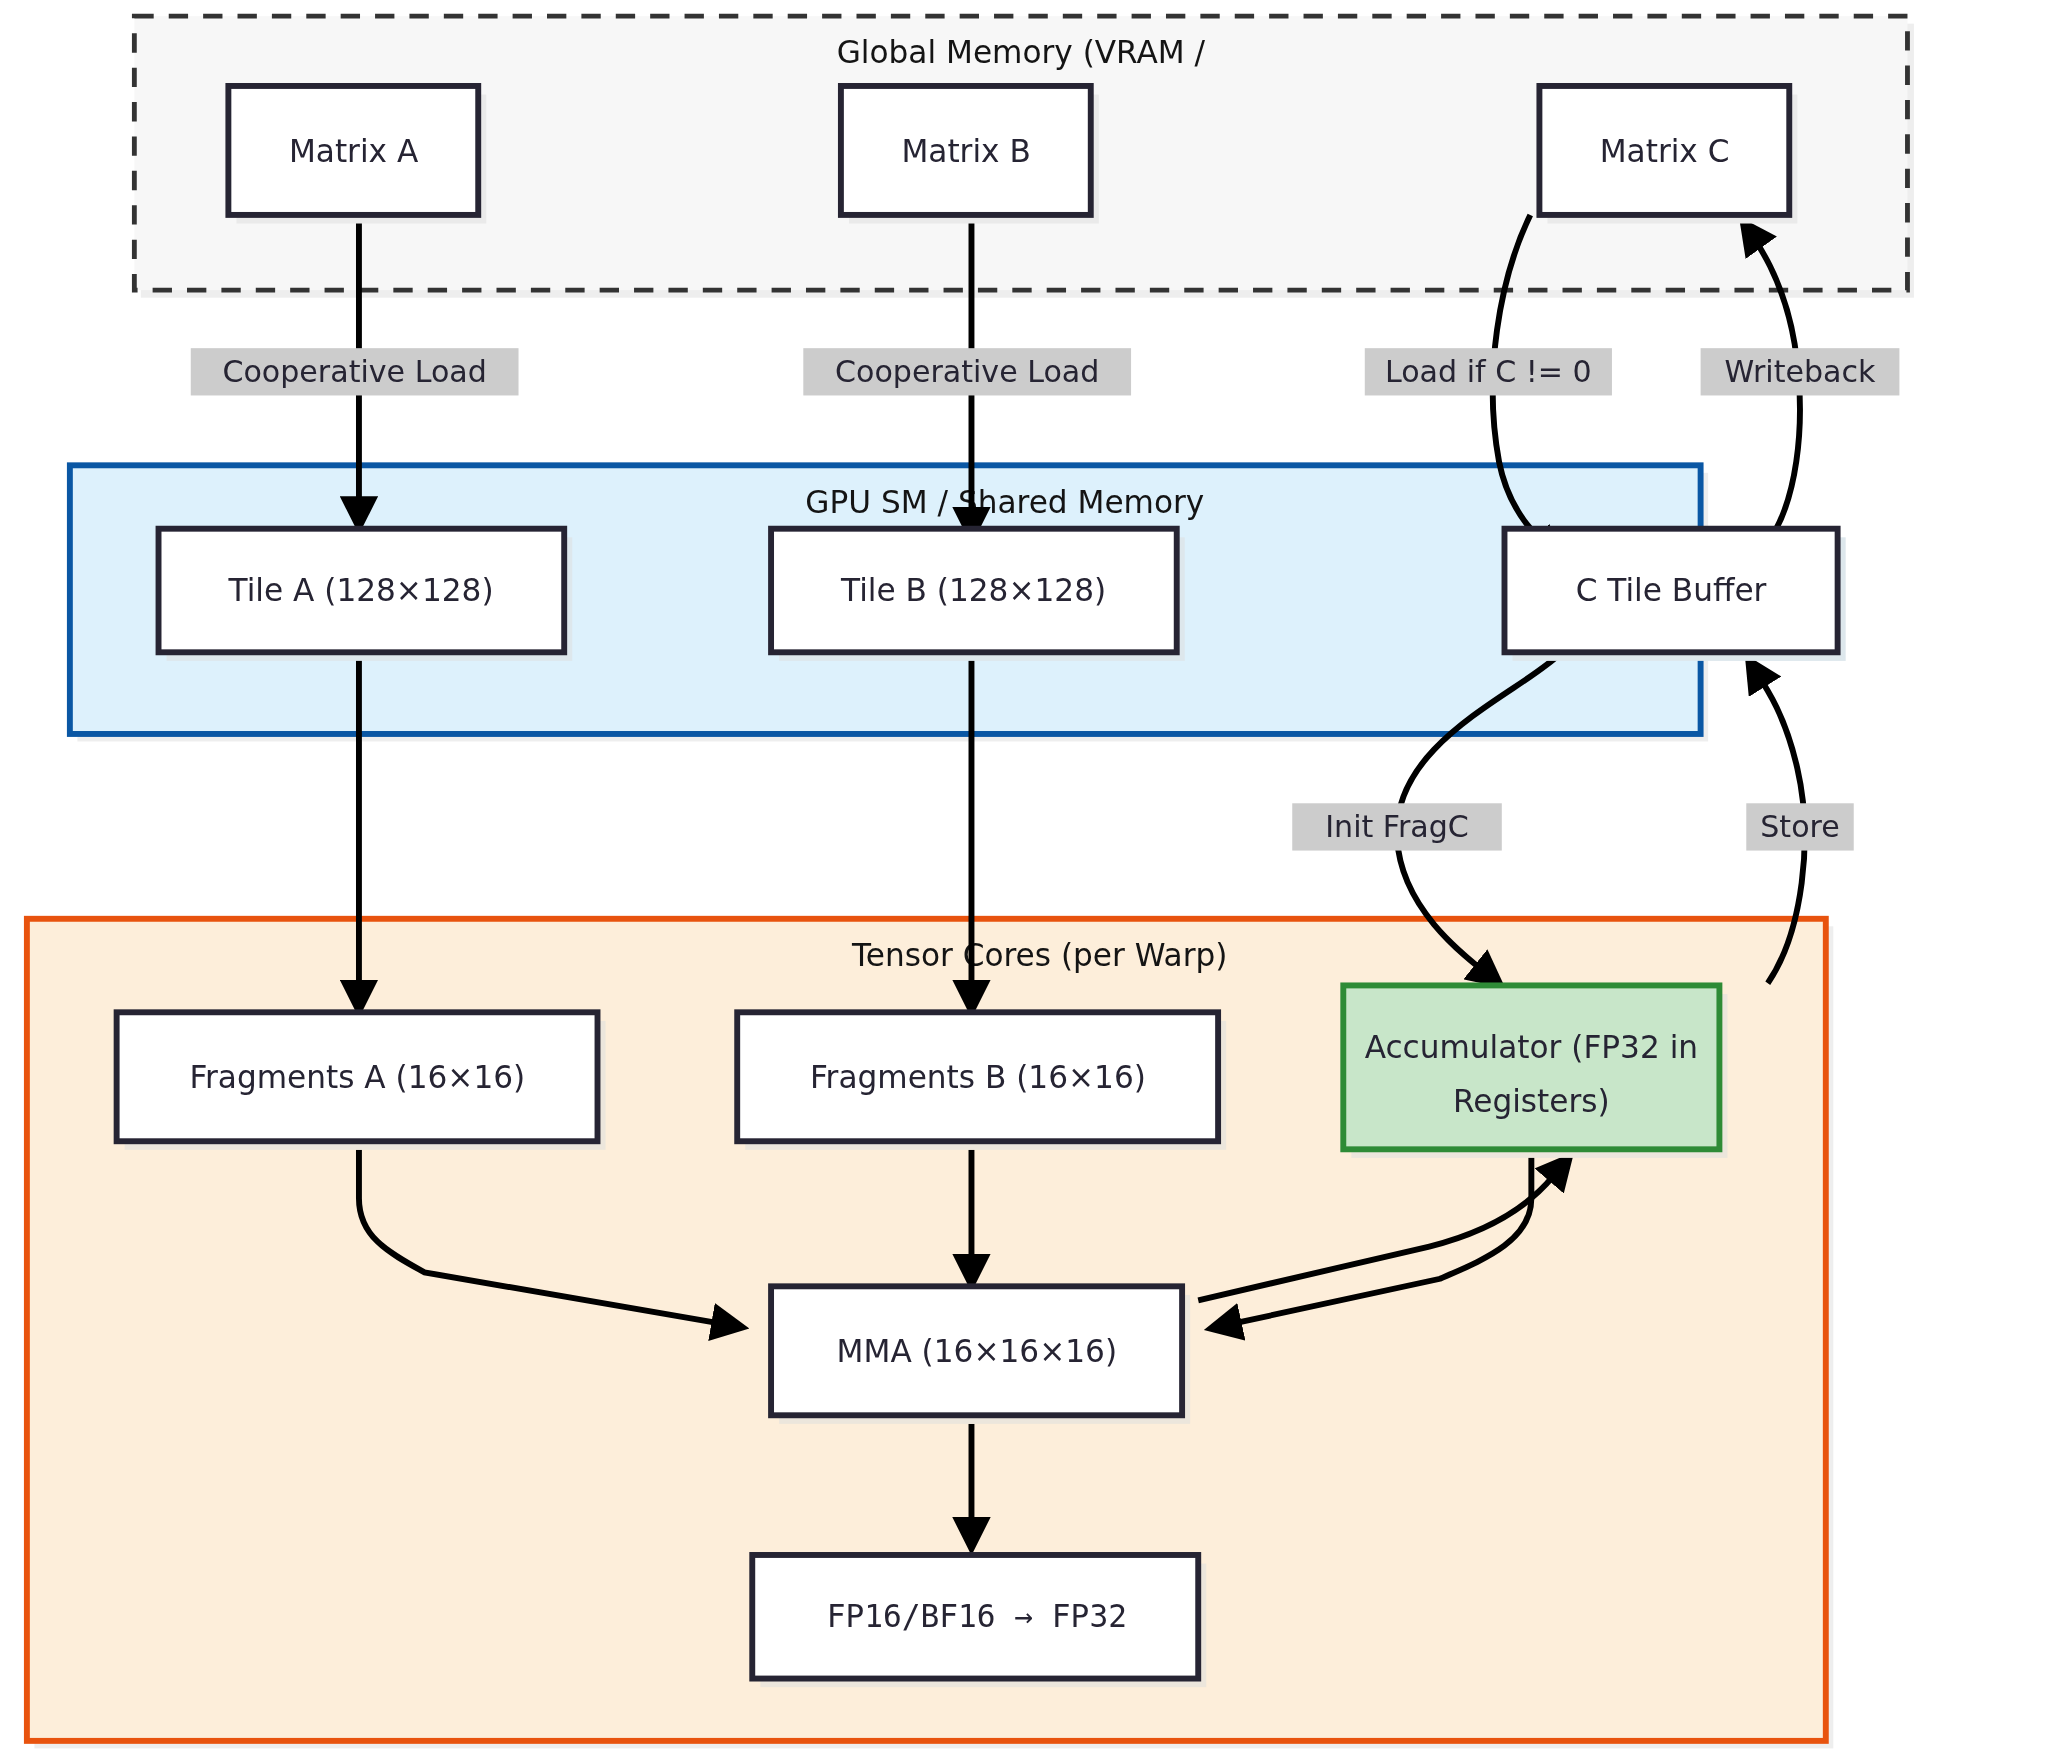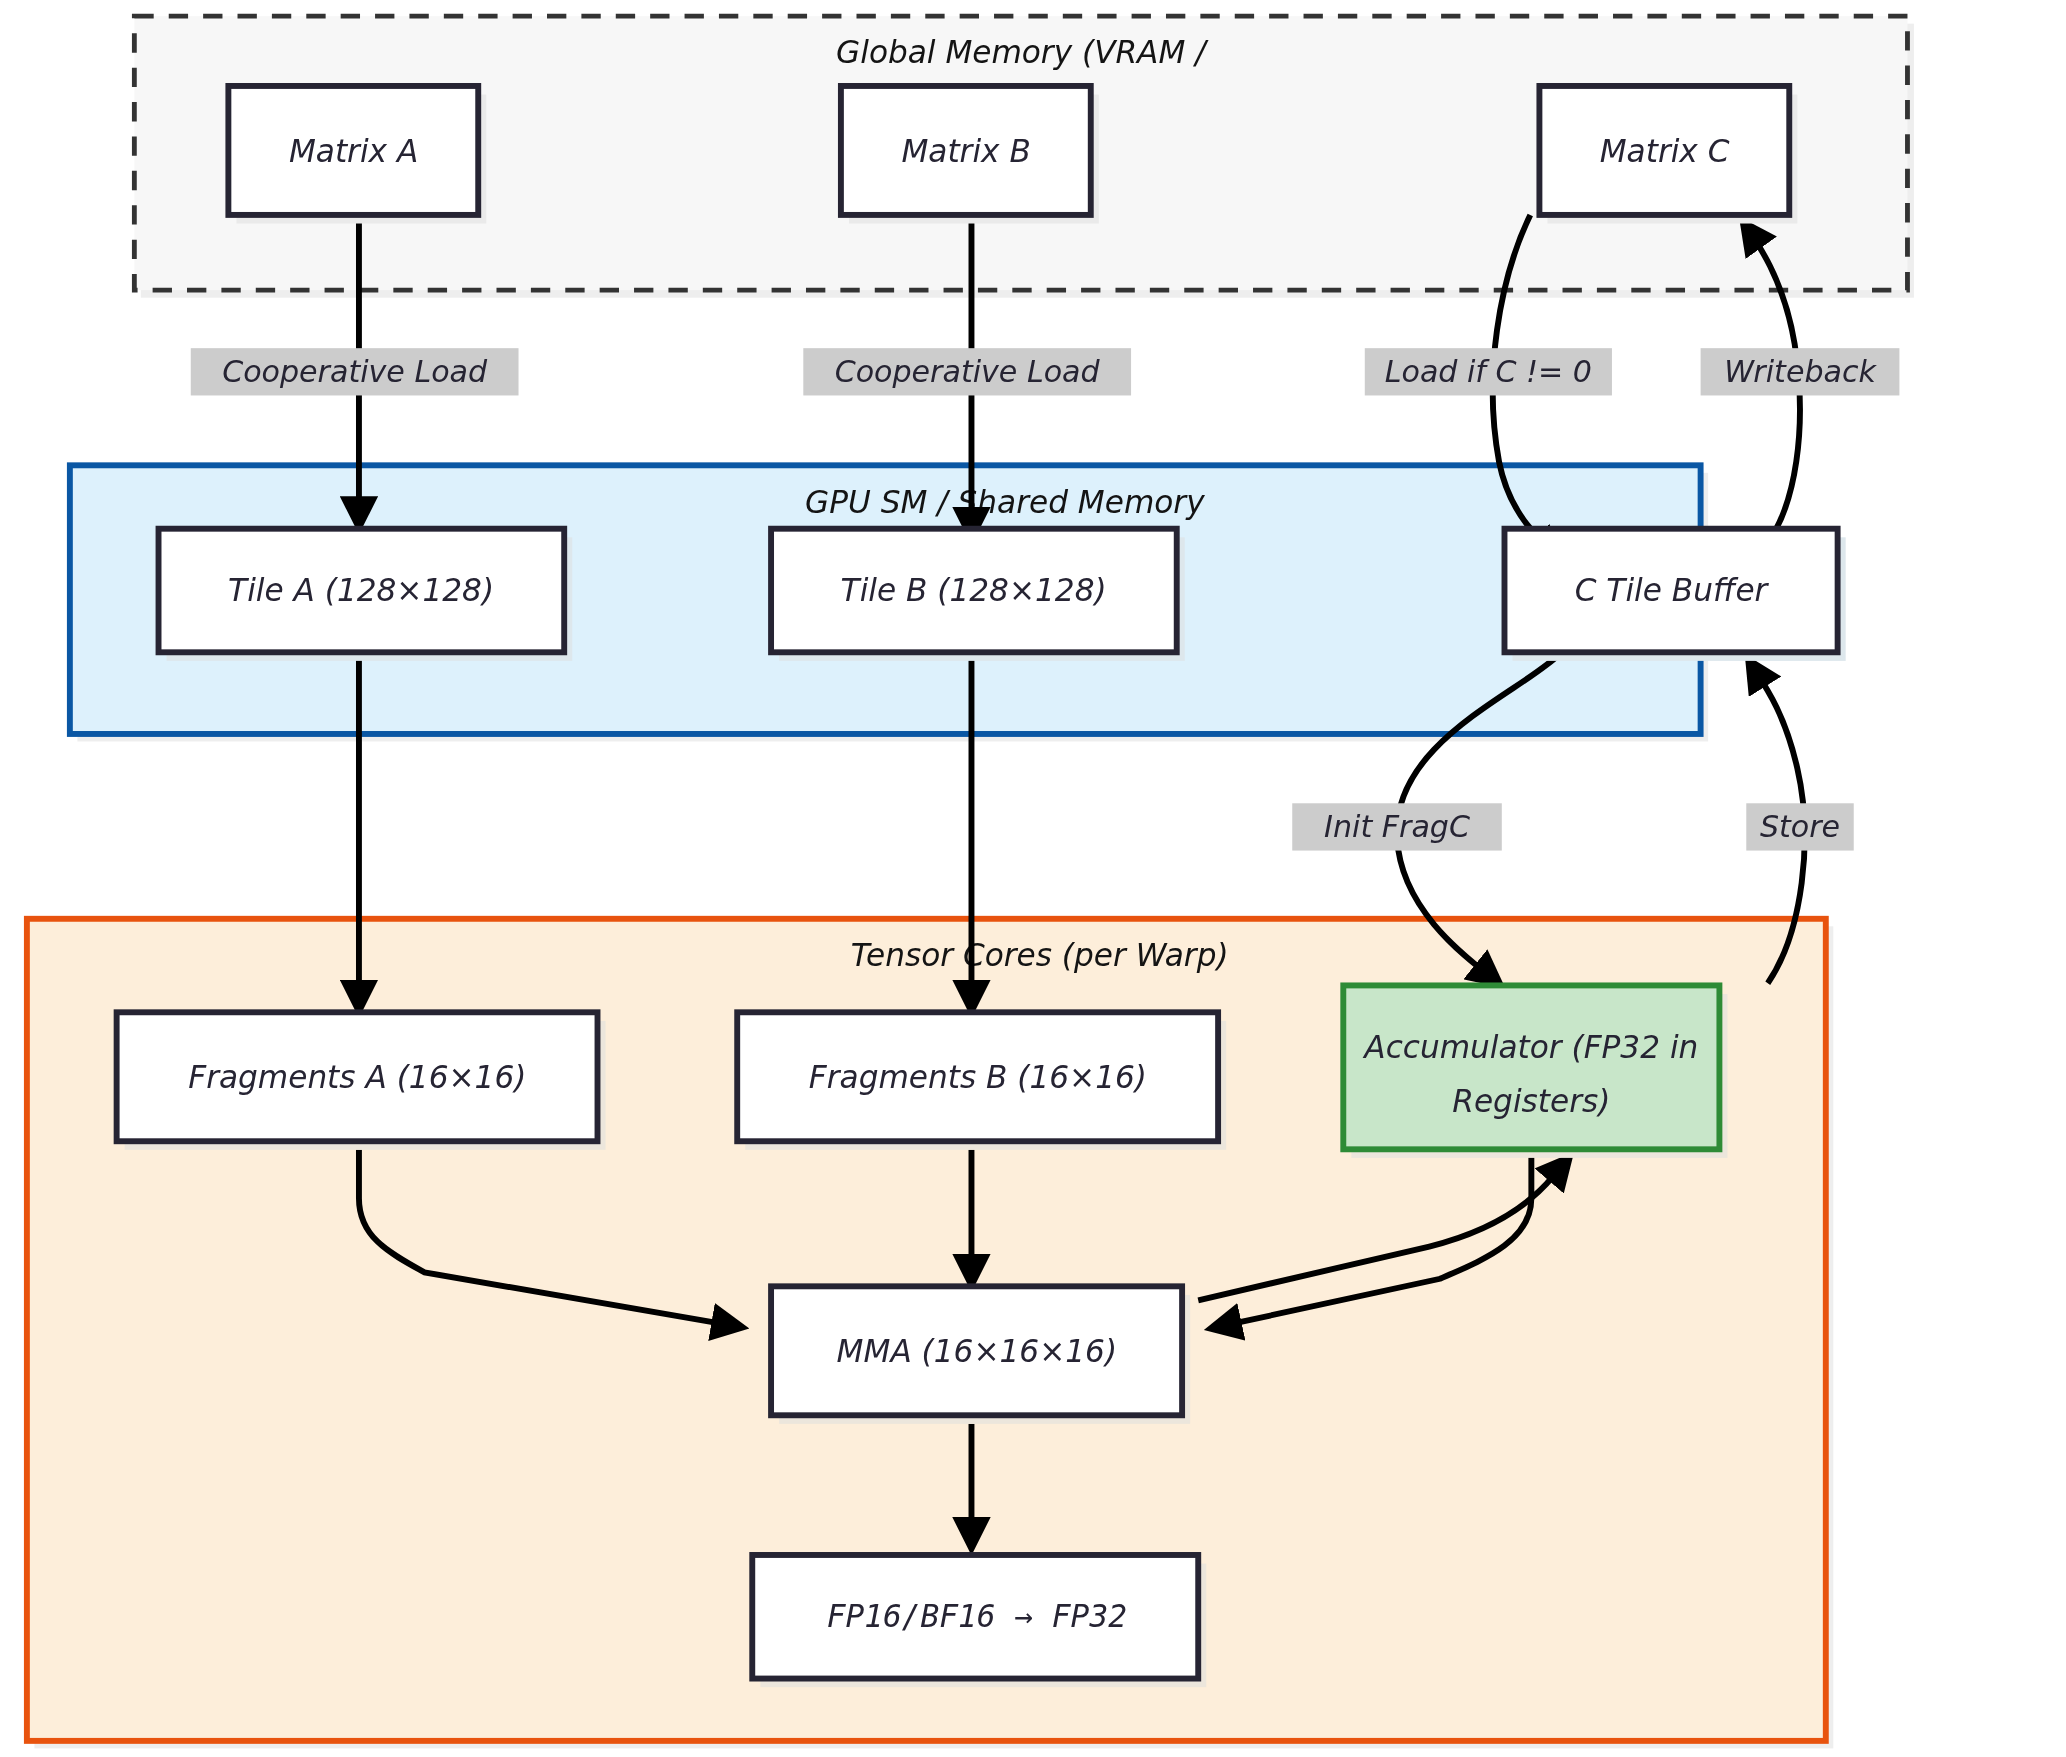--- a/index.html
+++ b/index.html
@@ -1,17 +1,17 @@
 <!DOCTYPE html>
 <html style="font-size:8.6px"><head>
 <meta charset="utf-8">
 <style>
   html,body{margin:0;padding:0;background:#ffffff;}
   body{width:2066px;height:1757px;font-family:"DejaVu Sans","Liberation Sans",sans-serif;}
-  #stage{position:relative;width:2066px;height:1757px;overflow:hidden;background:#fff;font-style:italic;}
+  #stage{position:relative;width:2066px;height:1757px;overflow:hidden;background:#fff;}
   svg{display:block;}
   .node-label{font-family:"DejaVu Sans","Liberation Sans",sans-serif;font-size:58px;fill:#262433;dominant-baseline:middle;text-anchor:middle;}
   .node-label-mono{font-family:"DejaVu Sans Mono","Liberation Mono",monospace;font-size:58px;fill:#262433;dominant-baseline:middle;text-anchor:middle;}
   .cluster-title{font-family:"DejaVu Sans","Liberation Sans",sans-serif;font-size:58px;fill:#141414;dominant-baseline:middle;text-anchor:middle;}
   .edge-label{font-family:"DejaVu Sans","Liberation Sans",sans-serif;font-size:56px;fill:#262433;dominant-baseline:middle;text-anchor:middle;}
 </style>
 </head>
 <body>
 
 <div id="stage">

